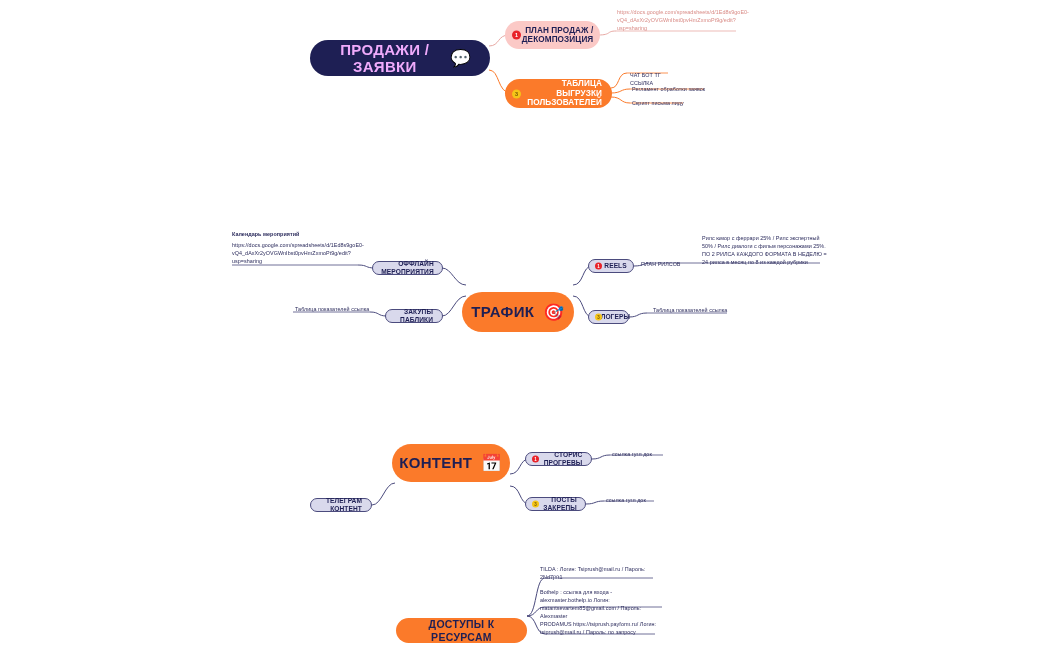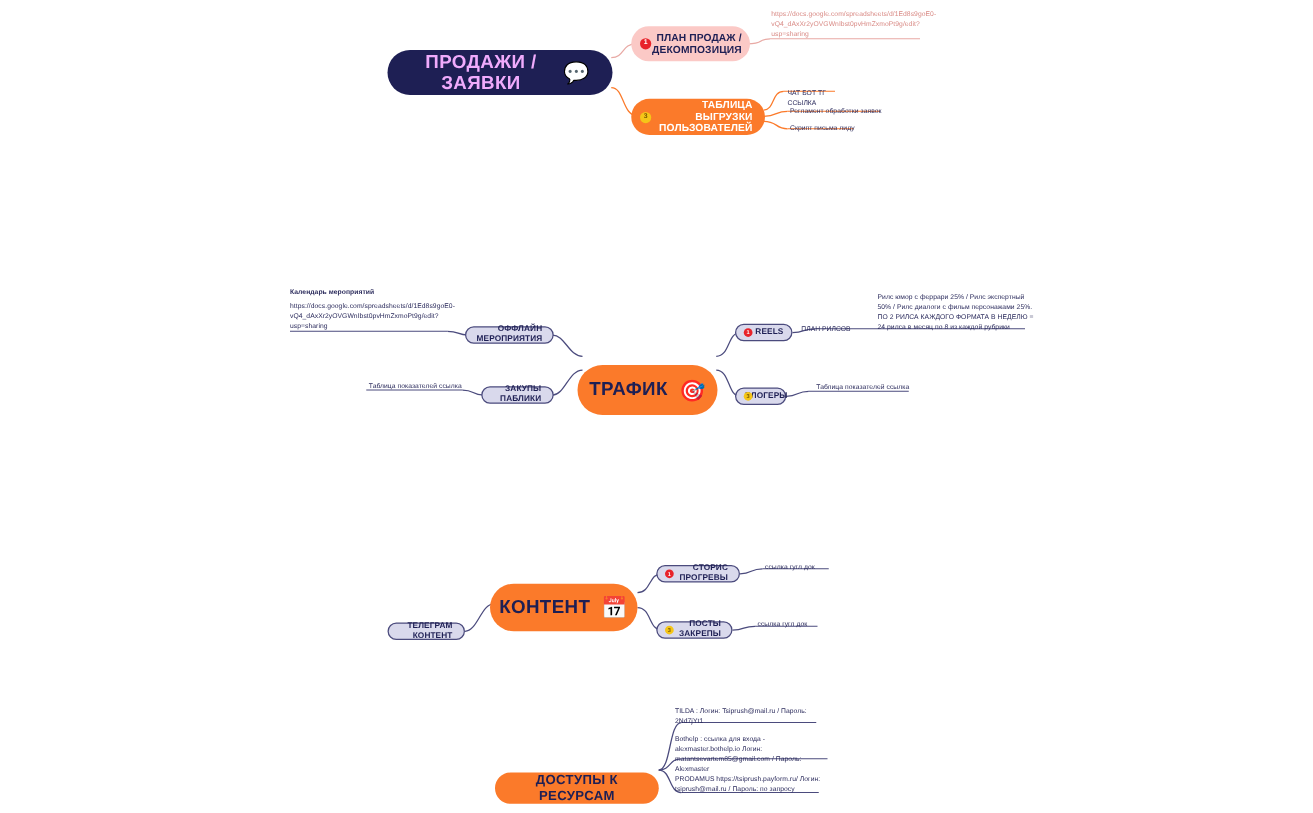--- a/index.html
+++ b/index.html
@@ -173,21 +173,21 @@
   </div>
 
   <div class="node branch lav" style="left:588px;top:310px;width:41px;height:14px;">
     <span class="badge yellow">3</span>
     <span>БЛОГЕРЫ</span>
   </div>
   <div class="leaf" style="left:653px;top:306px;width:80px;">
     <span>Таблица показателей ссылка</span>
   </div>
 
-  <div class="node root orange" style="left:392px;top:467px;width:118px;height:38px;">
+  <div class="node root orange" style="left:392px;top:444px;width:118px;height:38px;">
     <span>КОНТЕНТ</span>
     <span class="emoji">📅</span>
   </div>
 
   <div class="node branch lav" style="left:310px;top:498px;width:62px;height:14px;padding-left:9px;">
     <span>ТЕЛЕГРАМ КОНТЕНТ</span>
   </div>
 
   <div class="node branch lav" style="left:525px;top:452px;width:67px;height:14px;">
     <span class="badge red">1</span>

